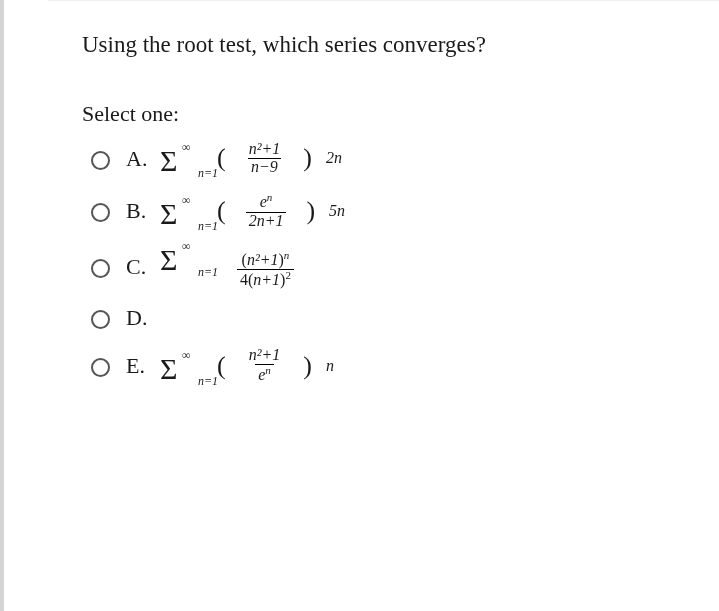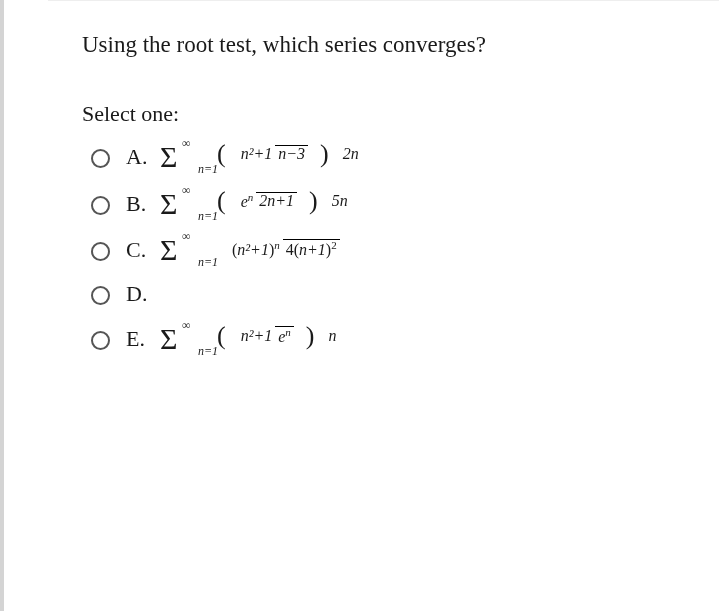--- a/index.html
+++ b/index.html
@@ -85,26 +85,26 @@
     font-style: italic;
     white-space: nowrap;
   }
   .after-sum {
     display: inline-flex;
     align-items: center;
     margin-left: 28px;
   }
   .frac {
     display: inline-flex;
-    flex-direction: row;
+    flex-direction: column;
     align-items: center;
     vertical-align: middle;
     font-size: 16px;
     line-height: 1.05;
-    margin: 0 12px;
+    margin: 0 20px;
     justify-content: flex-end;
   }
   .frac .num {
     padding: 0 3px;
   }
   .frac .den {
     border-top: 1.4px solid #000;
     padding: 0 3px;
   }
   .paren {
@@ -145,21 +145,21 @@
       <span class="math">
         <span class="sum">
           <span class="sigma">Σ</span>
           <span class="sum-sup rom">∞</span>
           <span class="sum-sub">n=1</span>
         </span>
         <span class="after-sum">
           <span class="paren">(</span>
           <span class="frac">
             <span class="num">n²+1</span>
-            <span class="den">n−3</span>
+            <span class="den">n−9</span>
           </span>
           <span class="paren">)</span>
           <span class="exp">2n</span>
         </span>
       </span>
     </label>
 
     <label class="option">
       <input type="radio" name="ans" class="radio" style="">
       <span class="opt-letter">B.</span>

